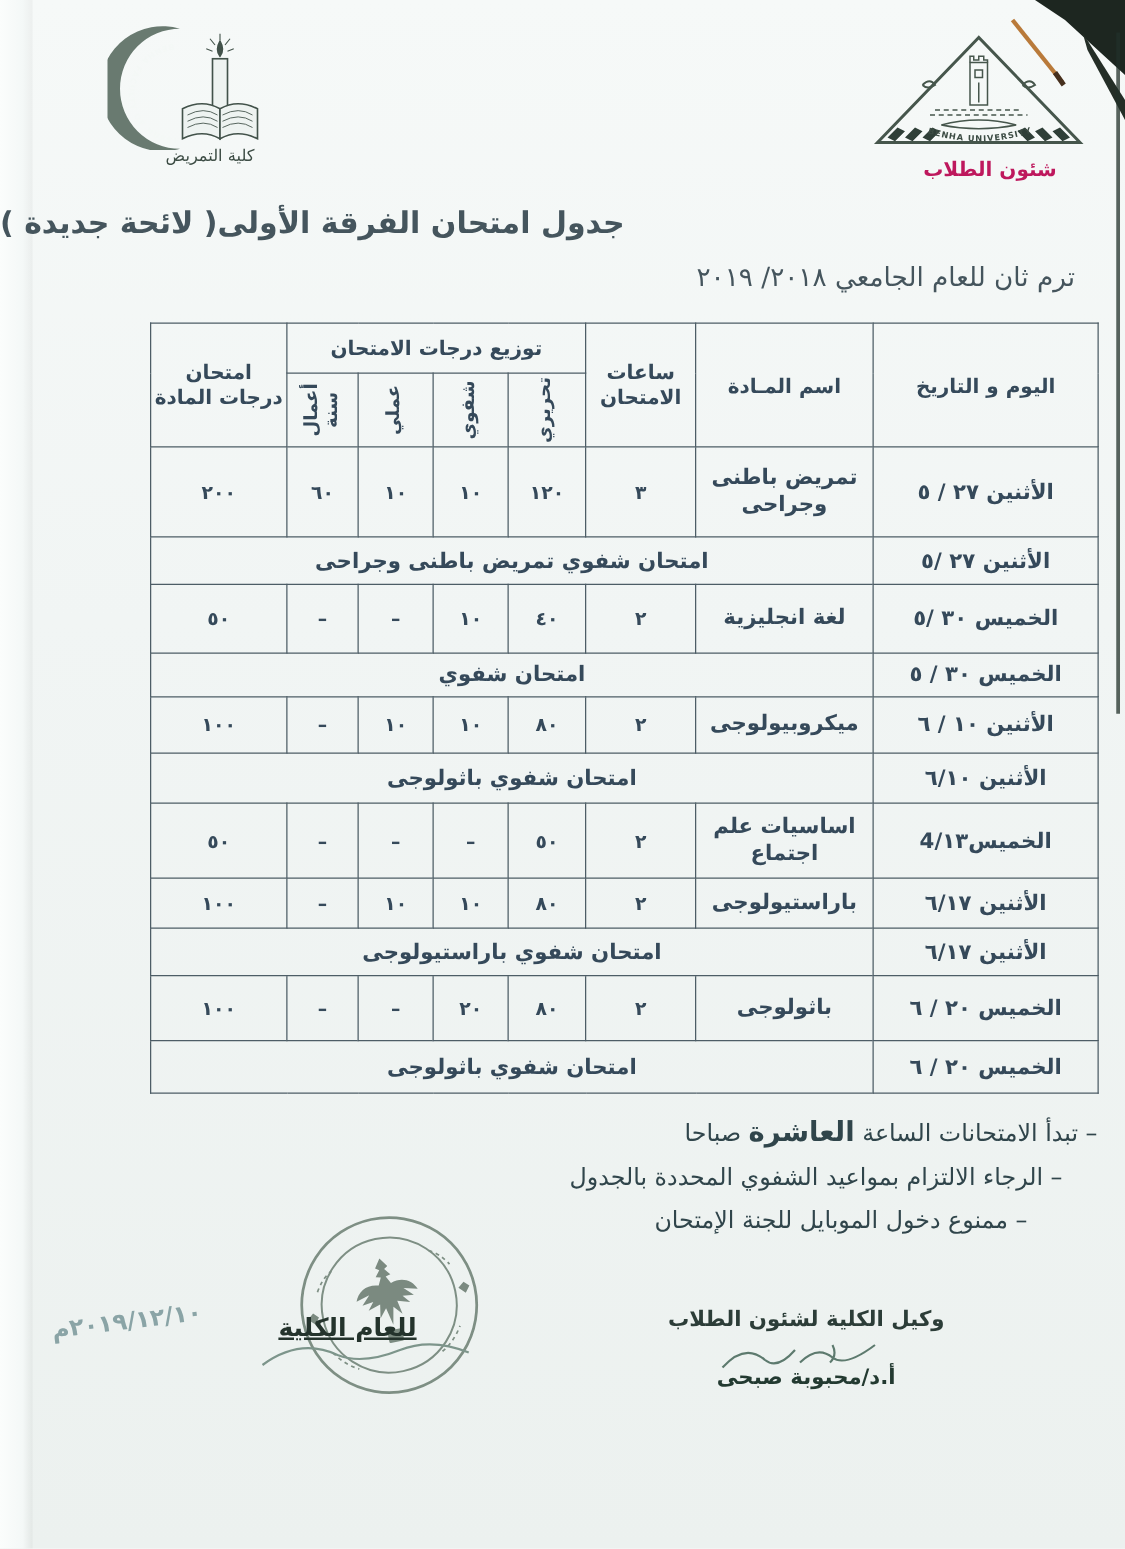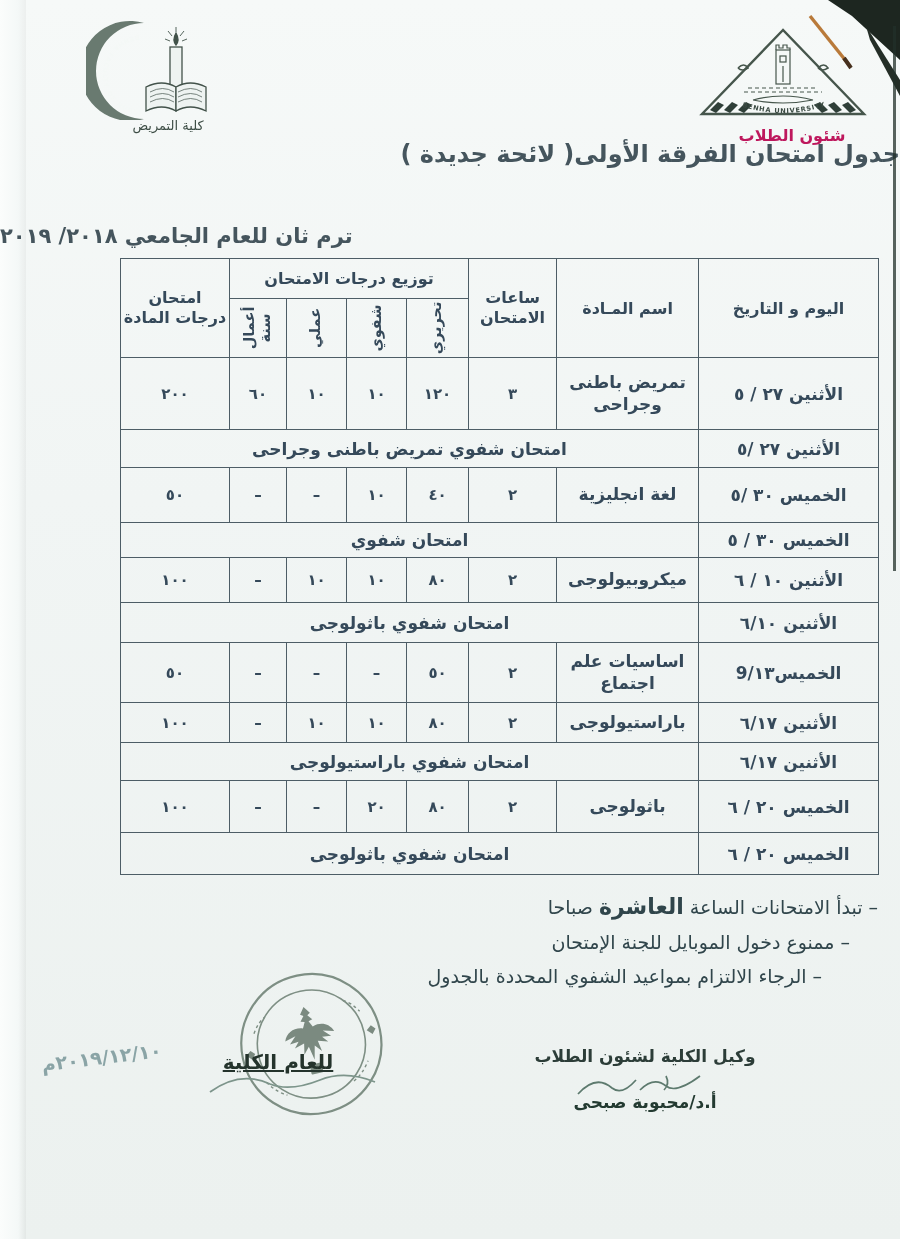--- a/index.html
+++ b/index.html
@@ -15,24 +15,24 @@
   .abs{position:absolute;}
   
   .paper-edge{left:0;top:0;width:26px;height:1239px;
     background:linear-gradient(90deg,#fbfdfc 0%,#f4f8f7 70%,rgba(0,0,0,0.04) 100%);}
   
   .fac-logo{left:86px;top:18px;width:134px;height:102px;}
   .fac-caption{left:108px;top:118px;width:120px;text-align:center;font-size:13px;color:#3d4d45;}
   .uni-logo{left:698px;top:26px;width:170px;height:100px;}
   .uni-caption{left:732px;top:126px;width:120px;text-align:center;font-size:16px;font-weight:bold;color:#be185d;direction:rtl;}
   
-  .doc-title{left:0;top:140px;width:900px;text-align:right;direction:rtl;
+  .doc-title{left:0;top:164px;width:900px;text-align:left;direction:rtl;
     font-size:24px;font-weight:bold;color:#45555d;letter-spacing:0;}
-  .doc-subtitle{left:0;top:224px;width:860px;text-align:left;direction:rtl;
-    font-size:21px;font-weight:bold;color:#45555d;}
+  .doc-subtitle{left:0;top:210px;width:860px;text-align:right;direction:rtl;
+    font-size:21px;font-weight:normal;color:#45555d;}
   
   table.sched{position:absolute;left:120px;top:258px;width:758px;border-collapse:collapse;
     table-layout:fixed;direction:rtl;}
   table.sched th,table.sched td{border:1.6px solid var(--border);text-align:center;vertical-align:middle;
     color:#35495a;padding:1px 2px;overflow:visible;}
   table.sched th{font-size:16px;font-weight:bold;}
   td.c-date{font-size:17px;font-weight:bold;}
   td.c-subj{font-size:17px;font-weight:bold;line-height:1.25;}
   td.c-num{font-size:15px;font-weight:bold;}
   td.c-oral{font-size:17px;font-weight:bold;}
@@ -214,21 +214,21 @@
     <td class="c-num">١٠</td>
     <td class="c-num">١٠</td>
     <td class="c-num">–</td>
     <td class="c-num">١٠٠</td>
   </tr>
   <tr style="height:40px">
     <td class="c-date">الأثنين ١٠‏/٦</td>
     <td class="c-oral" colspan="7">امتحان شفوي باثولوجى</td>
   </tr>
   <tr style="height:60px">
-    <td class="c-date">الخميس١٣‏/9</td>
+    <td class="c-date">الخميس١٣‏/4</td>
     <td class="c-subj">اساسيات علم اجتماع</td>
     <td class="c-num">٢</td>
     <td class="c-num">٥٠</td>
     <td class="c-num">–</td>
     <td class="c-num">–</td>
     <td class="c-num">–</td>
     <td class="c-num">٥٠</td>
   </tr>
   <tr style="height:40px">
     <td class="c-date">الأثنين ١٧‏/٦</td>
@@ -256,22 +256,22 @@
   </tr>
   <tr style="height:42px">
     <td class="c-date">الخميس ٢٠ ‏/ ٦</td>
     <td class="c-oral" colspan="7">امتحان شفوي باثولوجى</td>
   </tr>
 </tbody>
   </table>
 
 <div class="abs notes">
   <div class="note"><span>–  تبدأ الامتحانات الساعة </span><span class="b">العاشرة</span><span> صباحا</span></div>
+  <div class="note"><span>–  الرجاء الالتزام بمواعيد الشفوي المحددة بالجدول</span></div>
   <div class="note"><span>–  ممنوع دخول الموبايل للجنة الإمتحان</span></div>
-  <div class="note"><span>–  الرجاء الالتزام بمواعيد الشفوي المحددة بالجدول</span></div>
 </div>
 
 <div class="abs stamp">
   <svg width="152" height="150" viewBox="0 0 152 150">
     <circle cx="76" cy="72" r="70" fill="none" stroke="#63776a" stroke-width="2.2"></circle>
     <circle cx="76" cy="72" r="54" fill="none" stroke="#63776a" stroke-width="1.6"></circle>
     <g stroke="#63776a" stroke-width="1.4" fill="none">
       <path d="M22,50 q6,-10 14,-14 M116,36 q8,4 14,14" stroke-dasharray="3 3"></path>
       <path d="M24,100 q8,12 18,17 M110,117 q10,-5 18,-17" stroke-dasharray="3 3"></path>
     </g>

